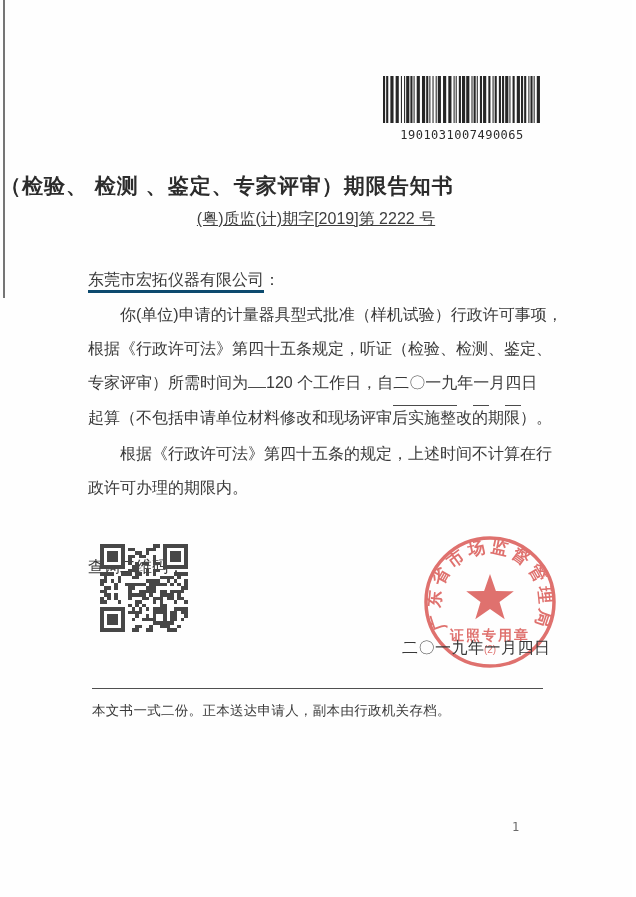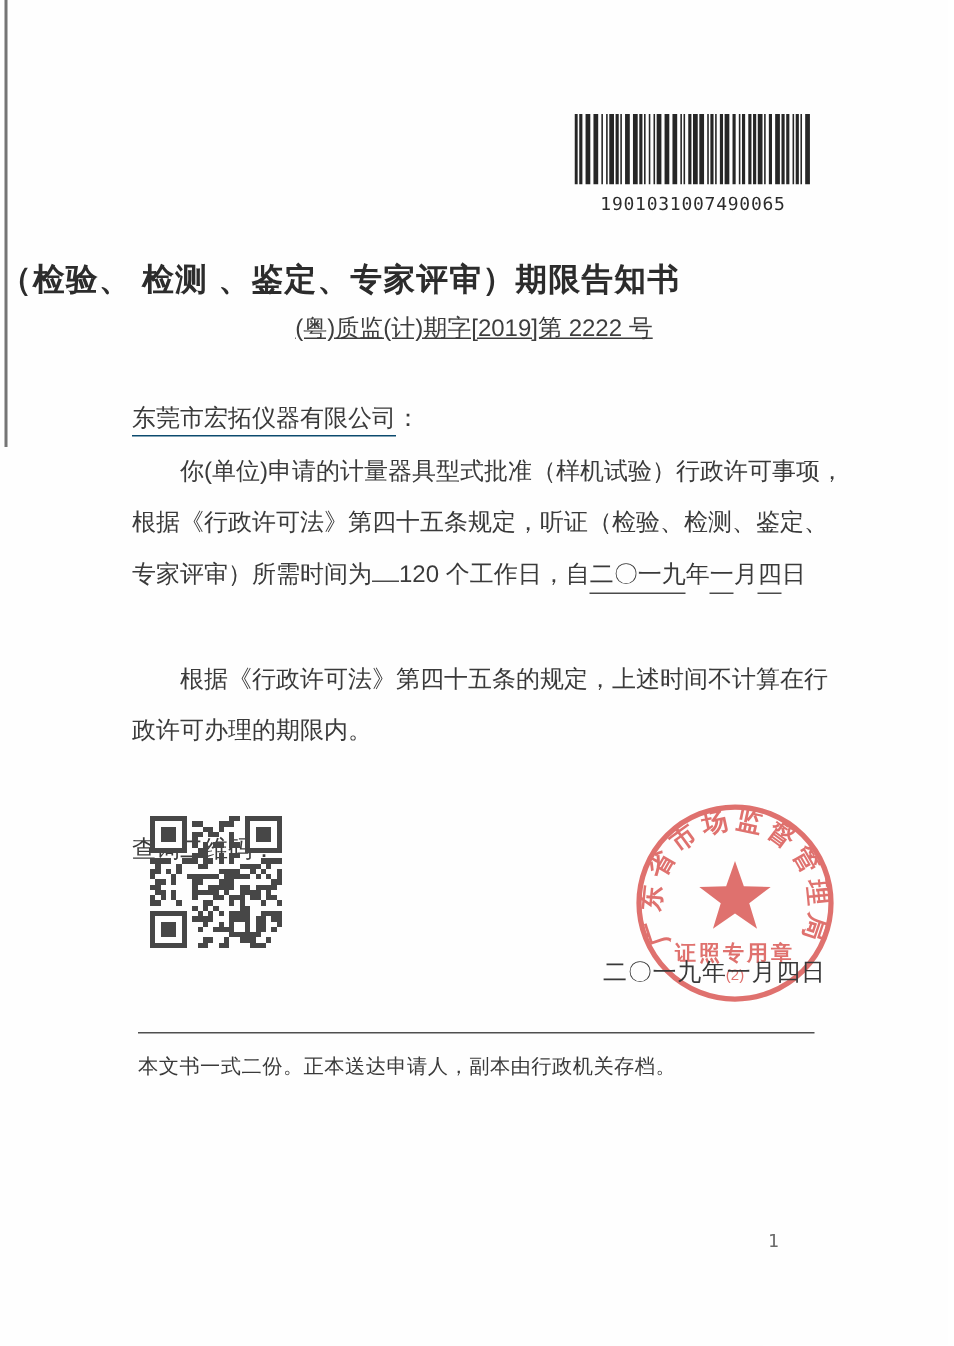--- a/index.html
+++ b/index.html
@@ -12,29 +12,29 @@
   
   .barcode-wrap{left:383px;top:76px;width:158px;text-align:center;}
   .barcode-num{font-family:"DejaVu Sans Mono",monospace;font-size:12px;color:#2b2b2b;letter-spacing:.5px;margin-top:1px;}
   
   .title1{left:0;top:137px;width:100%;text-align:center;font-size:25px;font-weight:bold;letter-spacing:2px;color:#2c2c2c;}
   .title2{left:0;top:172px;width:100%;text-align:left;font-size:21px;font-weight:bold;letter-spacing:1px;color:#2c2c2c;}
   .docnum{left:0;top:209px;width:100%;text-align:center;font-size:16px;color:#3d3d3d;text-decoration:underline;}
   
   .bodyline{font-size:16px;line-height:20px;color:#3a3a3a;white-space:nowrap;}
   .recipient{left:88px;top:270px;}
-  .uname{border-bottom:1px solid #0c4a6e;padding-bottom:2px;}
+  .uname{border-bottom:3px solid #0c4a6e;padding-bottom:2px;}
   .p1l1{left:120px;top:305px;}
   .p1l2{left:88px;top:339px;}
   .p1l3{left:88px;top:373px;}
   .p1l4{left:88px;top:408px;}
   .p2l1{left:120px;top:444px;}
   .p2l2{left:88px;top:478px;}
   .qrlabel{left:88px;top:511px;margin-top:46px;}
-  .u{border-bottom:1px solid #4a4a4a;padding-bottom:3px;}
+  .u{border-bottom:1px solid #4a4a4a;padding-bottom:14px;}
   .blank{display:inline-block;width:18px;height:14px;border-bottom:1px solid #4a4a4a;}
   
   .qr{left:100px;top:544px;width:88px;height:88px;}
   .seal{left:415px;top:527px;width:150px;height:150px;opacity:.82;}
   .date{left:402px;top:638px;font-size:16px;letter-spacing:.5px;color:#383838;z-index:5;}
   
   .rule{left:92px;top:688px;width:451px;height:1px;background:#4f4f4f;}
   .footer{left:92px;top:702px;font-size:13.5px;color:#3a3a3a;letter-spacing:.3px;}
   .pagenum{left:512px;top:820px;font-size:12px;color:#6a6a6a;font-family:"DejaVu Sans Mono",monospace;}
 </style>
@@ -97,20 +97,21 @@
   </div>
 
   <div class="abs title2">（检验、 检测 、鉴定、专家评审）期限告知书</div>
   <div class="abs docnum">(粤)质监(计)期字[2019]第 2222 号</div>
 
   <div class="abs bodyline recipient"><span class="uname">东莞市宏拓仪器有限公司</span><span>：</span></div>
 
   <div class="abs bodyline p1l2">根据《行政许可法》第四十五条规定，听证（检验、检测、鉴定、</div>
   <div class="abs bodyline p1l1">你(单位)申请的计量器具型式批准（样机试验）行政许可事项，</div>
   <div class="abs bodyline p1l3"><span>专家评审）所需时间为</span><span class="blank"></span><span>120</span><span> 个工作日，自</span><span class="u">二〇一九</span><span>年</span><span class="u">一</span><span>月</span><span class="u">四</span><span>日</span></div>
+  <div class="abs bodyline p1l4">起算（不包括申请单位材料修改和现场评审后实施整改的期限）。</div>
   <div class="abs bodyline p2l1">根据《行政许可法》第四十五条的规定，上述时间不计算在行</div>
   <div class="abs bodyline p2l2">政许可办理的期限内。</div>
 
   <div class="abs bodyline qrlabel">查询二维码：</div>
 
   <svg class="abs qr" viewBox="0 0 25 25" shape-rendering="crispEdges">
     <g id="qr-modules" fill="#474747">
         <rect x="15" y="0" width="1" height="1"></rect>
         <rect x="16" y="0" width="1" height="1"></rect>
         <rect x="8" y="1" width="1" height="1"></rect>

